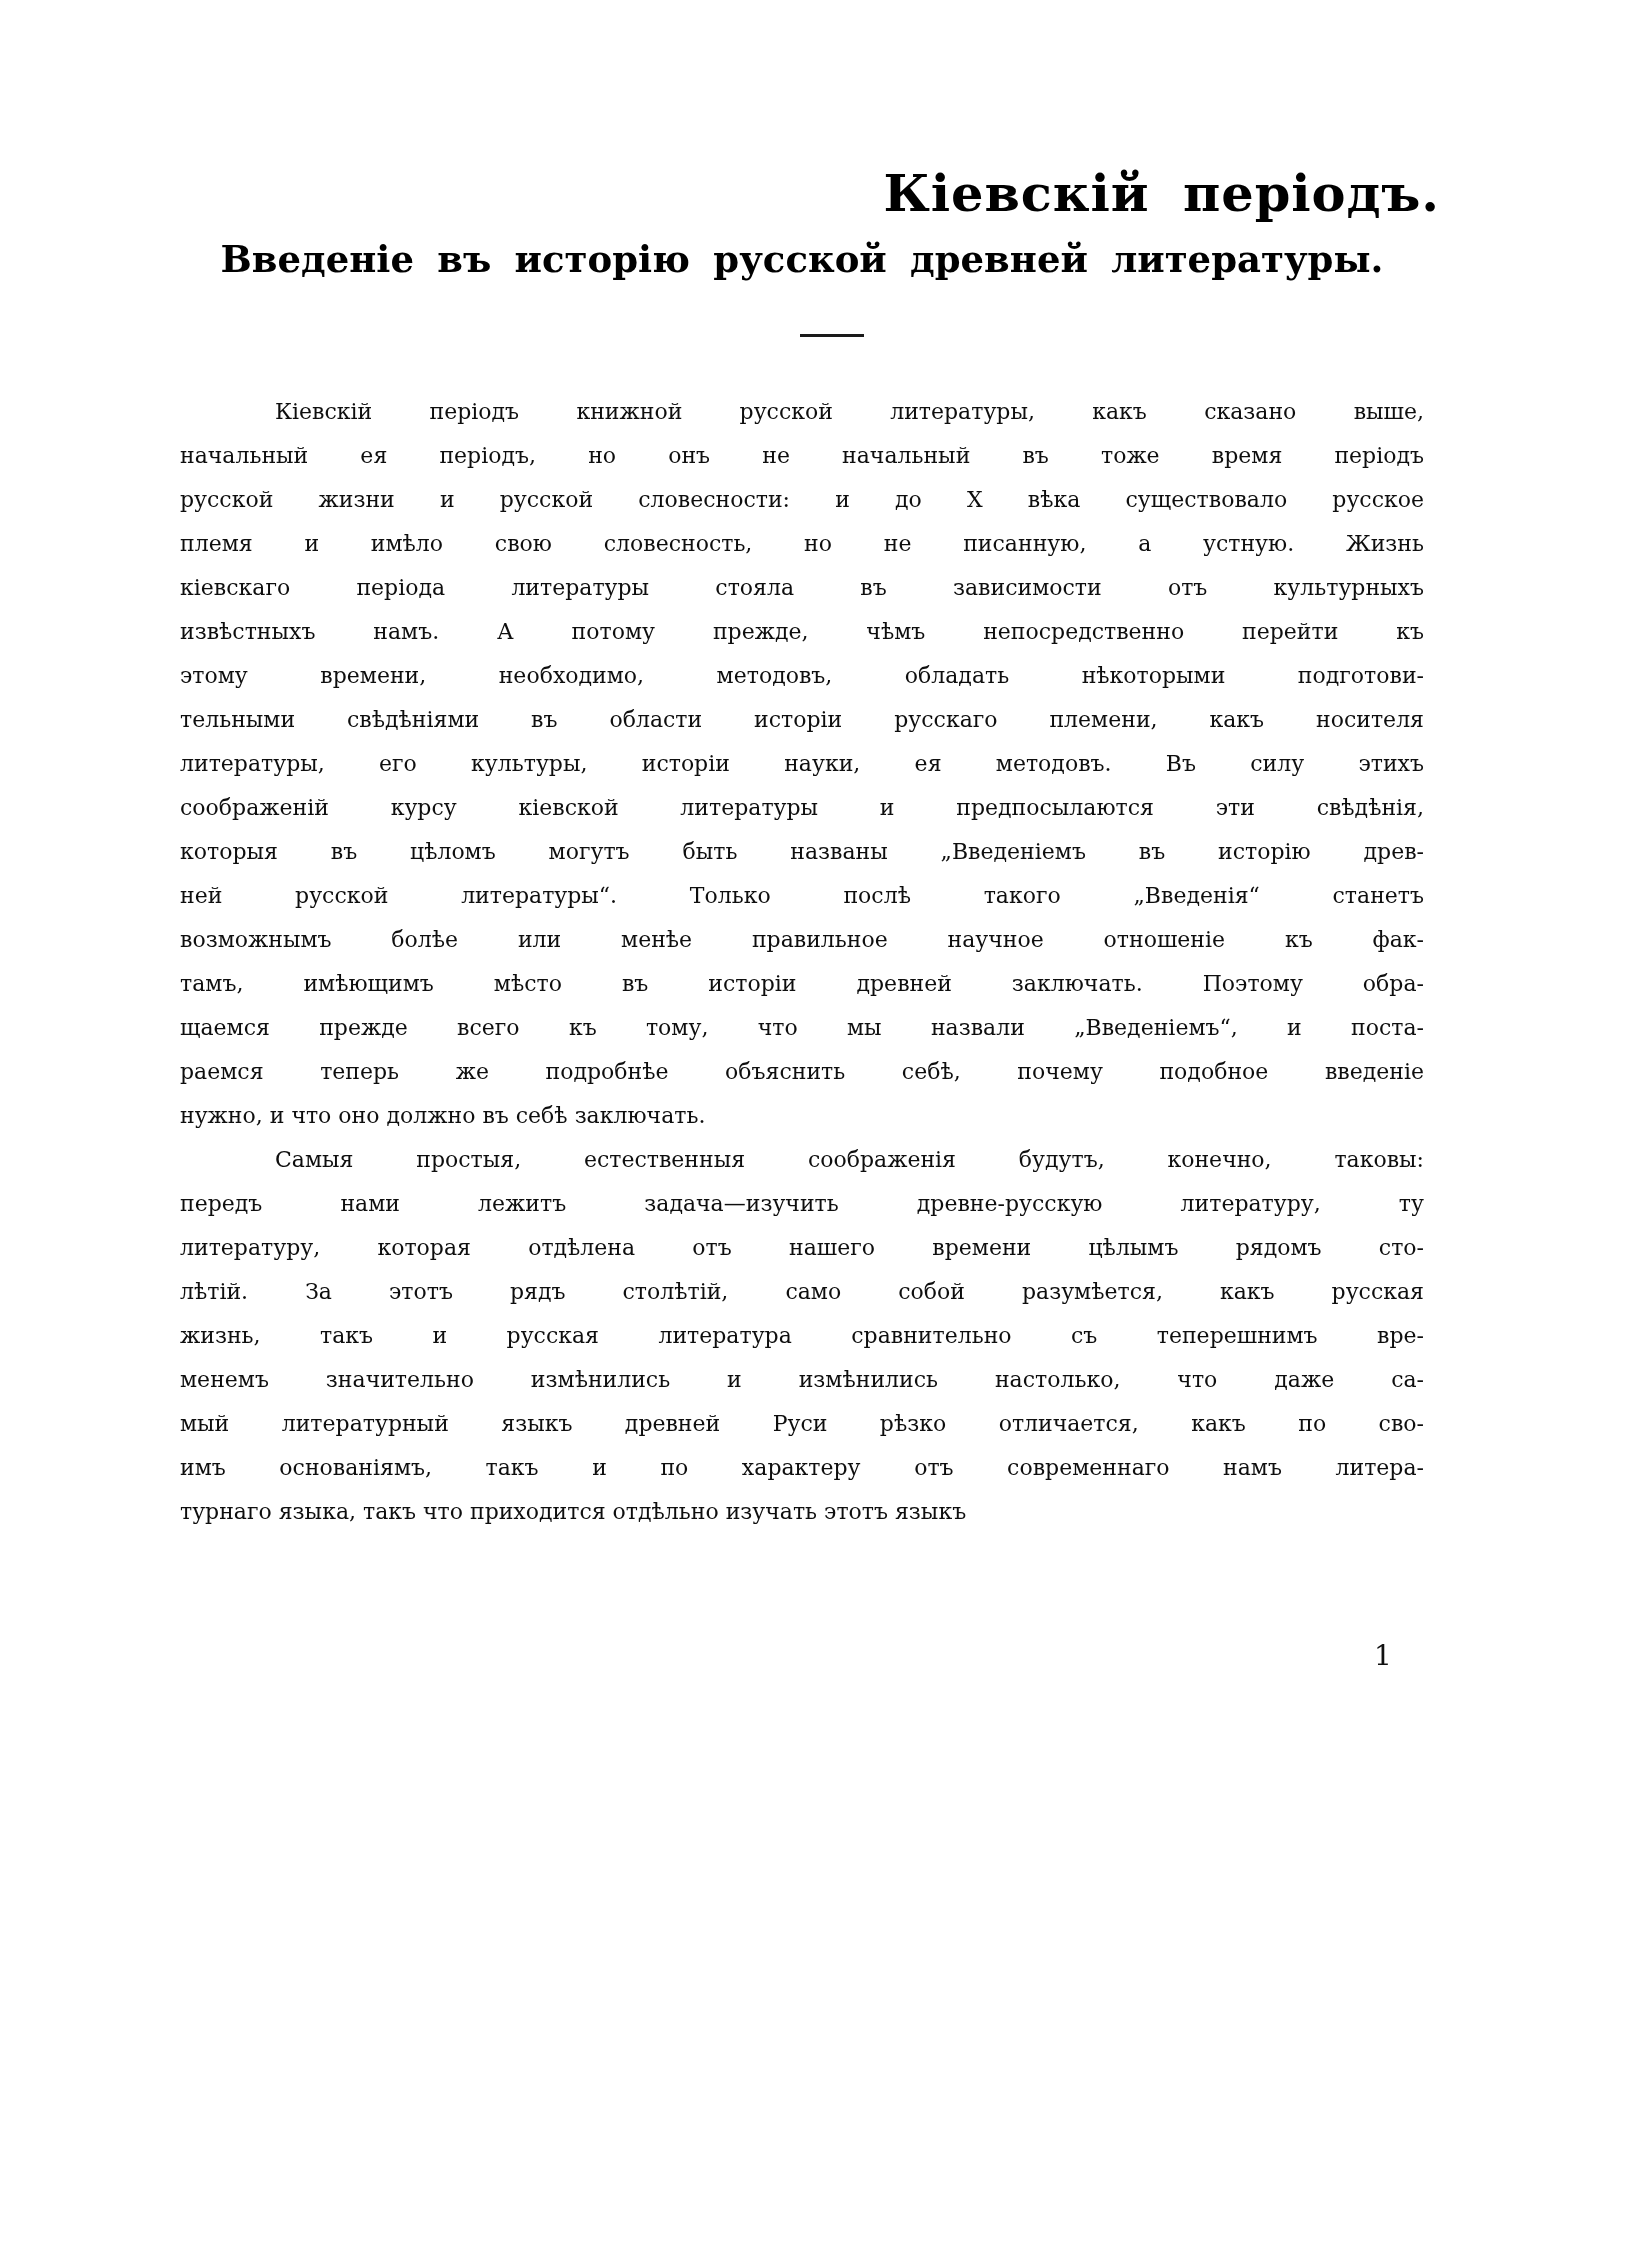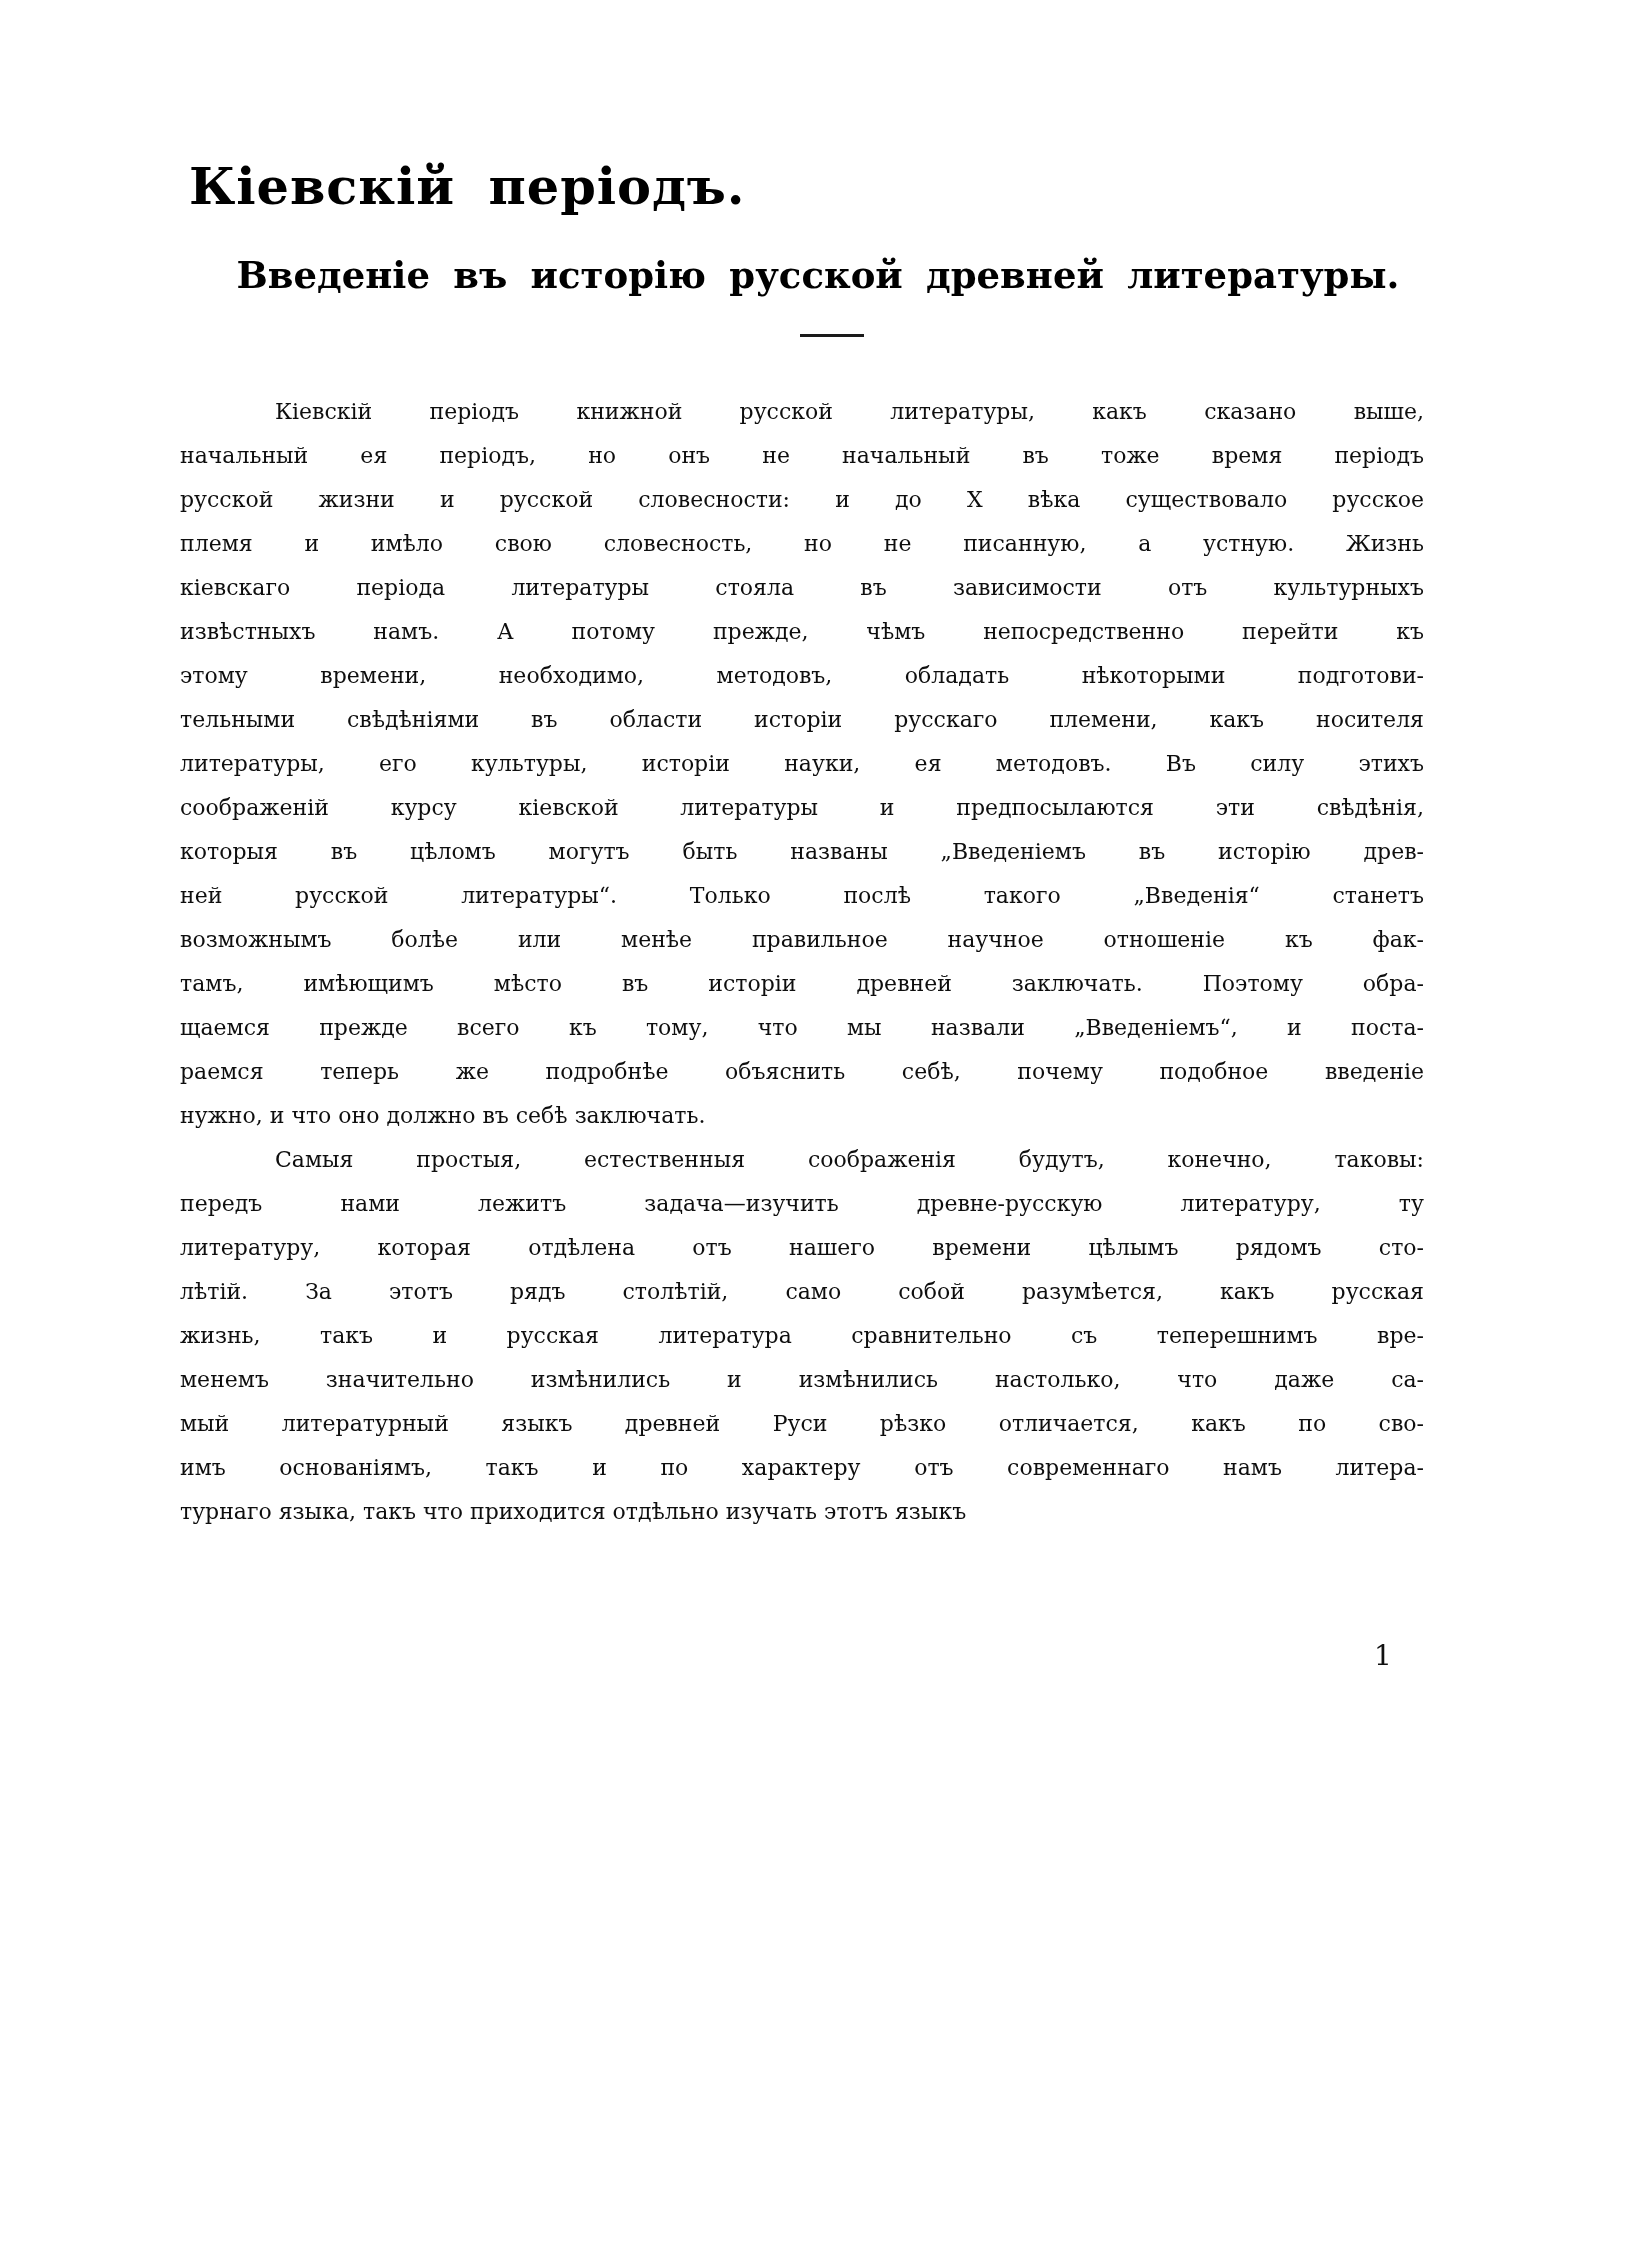--- a/index.html
+++ b/index.html
@@ -15,35 +15,35 @@
     background: #ffffff;
     color: #0e0e0e;
     font-family: "DejaVu Serif", "Liberation Serif", serif;
     overflow: hidden;
   }
   .title {
     position: absolute;
     left: 180px;
     top: 144px;
     width: 1244px;
-    margin: 9px;
+    margin: 16px;
     font-size: 51px;
     font-weight: bold;
     letter-spacing: 0.9px;
     word-spacing: 15px;
-    text-align: left;
+    text-align: right;
     line-height: 66px;
     color: #000;
   }
   .subtitle {
     position: absolute;
     left: 180px;
     top: 235px;
     width: 1244px;
-    margin: 16px;
+    margin: 0;
     font-size: 37px;
     font-weight: bold;
     word-spacing: 10.4px;
     text-align: center;
     line-height: 49px;
     color: #000;
   }
   .divider {
     position: absolute;
     left: 800px;

